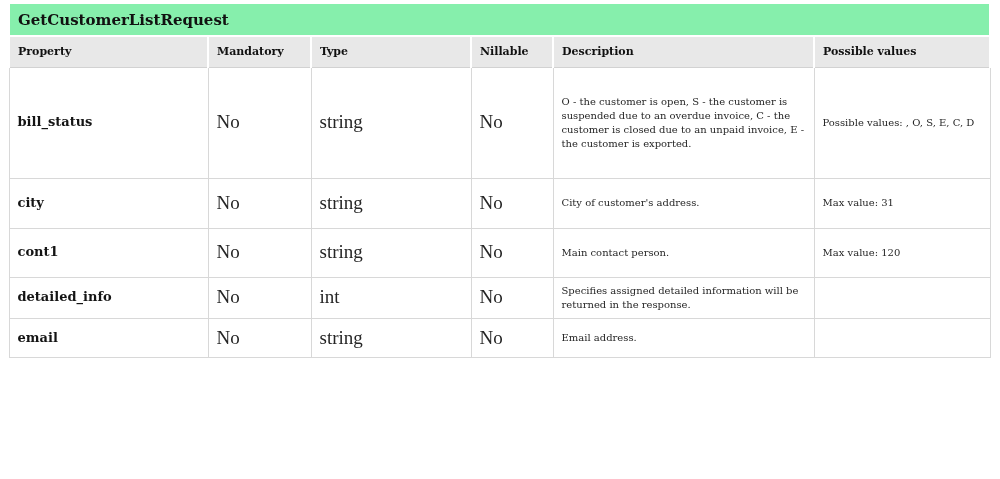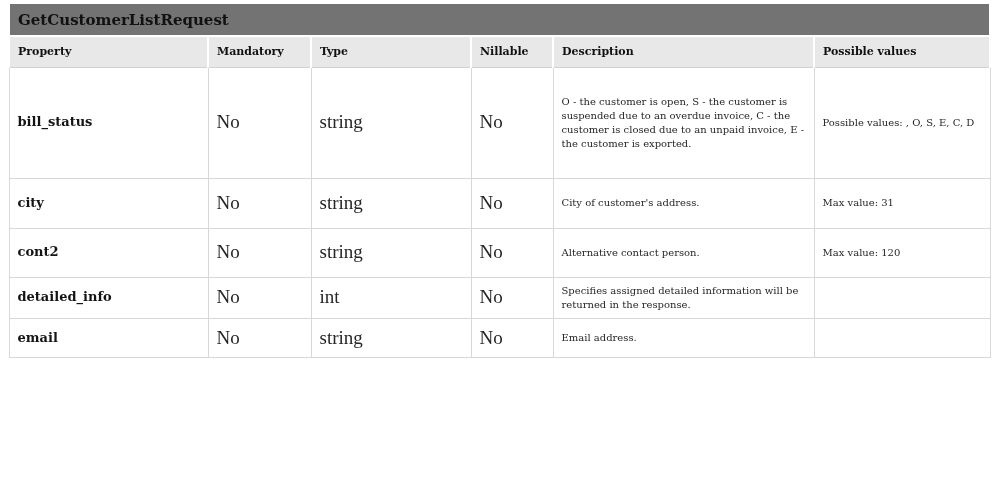--- a/index.html
+++ b/index.html
@@ -26,21 +26,21 @@
     table-layout: fixed;
     width: 981px;
   }
   td, th {
     vertical-align: middle;
     text-align: left;
     box-sizing: border-box;
   }
   
   tr.title-row td {
-    background: #737373;
+    background: #86efac;
     height: 32px;
     padding: 4px 8px;
     font-weight: bold;
     font-size: 15px;
     color: #111111;
     border: 2px solid #ffffff;
     border-top: none;
     margin-top: 40px;
   }
   
@@ -123,25 +123,25 @@
   </tr>
         <tr>
     <td class="prop">city</td>
     <td class="plain">No</td>
     <td class="plain">string</td>
     <td class="plain">No</td>
     <td>City of customer's address.</td>
     <td>Max value: 31</td>
   </tr>
         <tr>
-    <td class="prop">cont2</td>
+    <td class="prop">cont1</td>
     <td class="plain">No</td>
     <td class="plain">string</td>
     <td class="plain">No</td>
-    <td>Alternative contact person.</td>
+    <td>Main contact person.</td>
     <td>Max value: 120</td>
   </tr>
         <tr>
     <td class="prop">detailed_info</td>
     <td class="plain">No</td>
     <td class="plain">int</td>
     <td class="plain">No</td>
     <td>Specifies assigned detailed information will be returned in the response.</td>
     <td></td>
   </tr>

